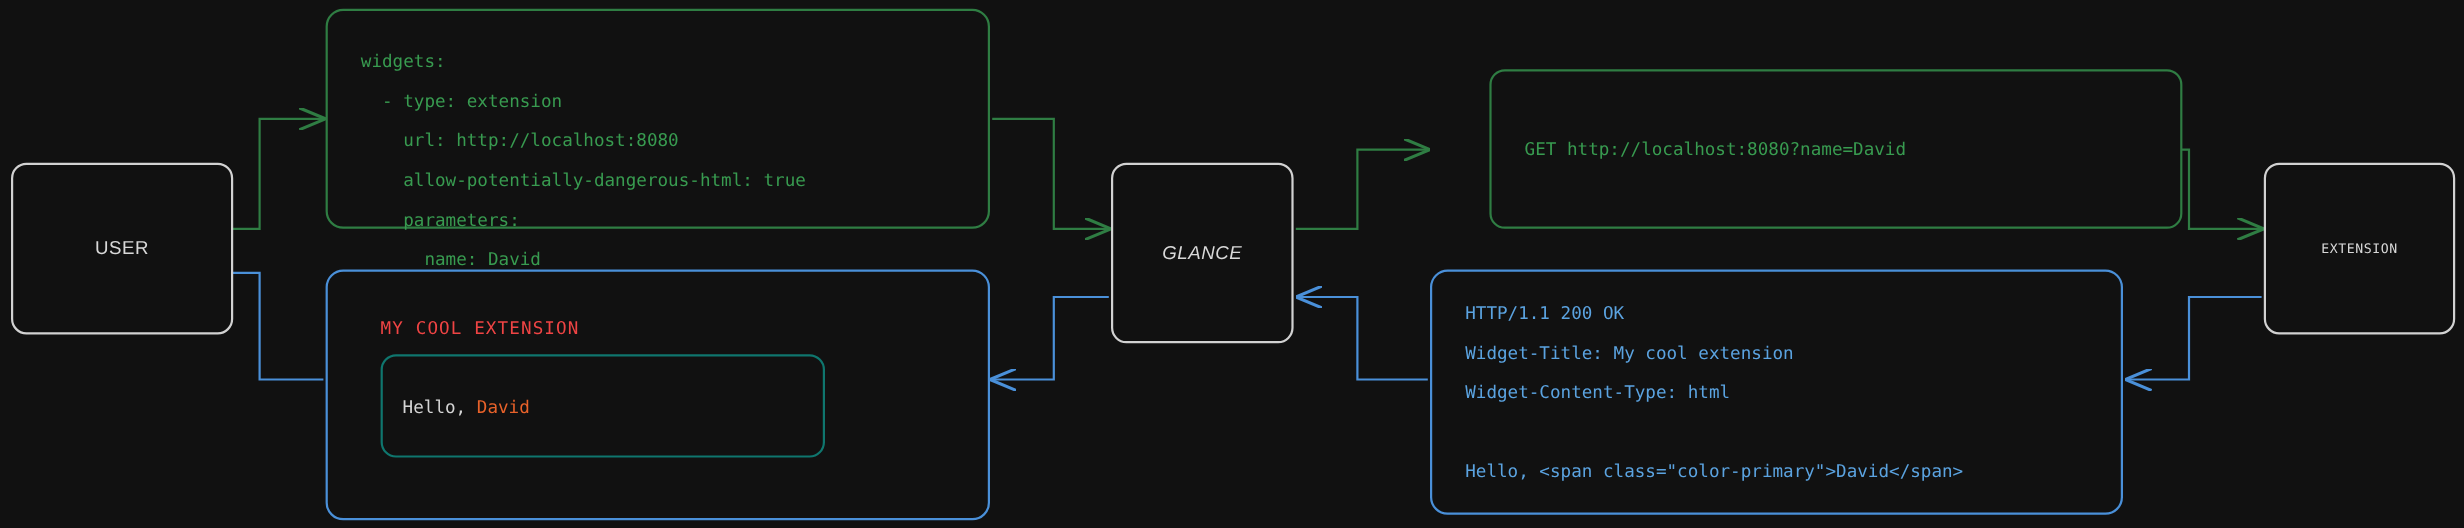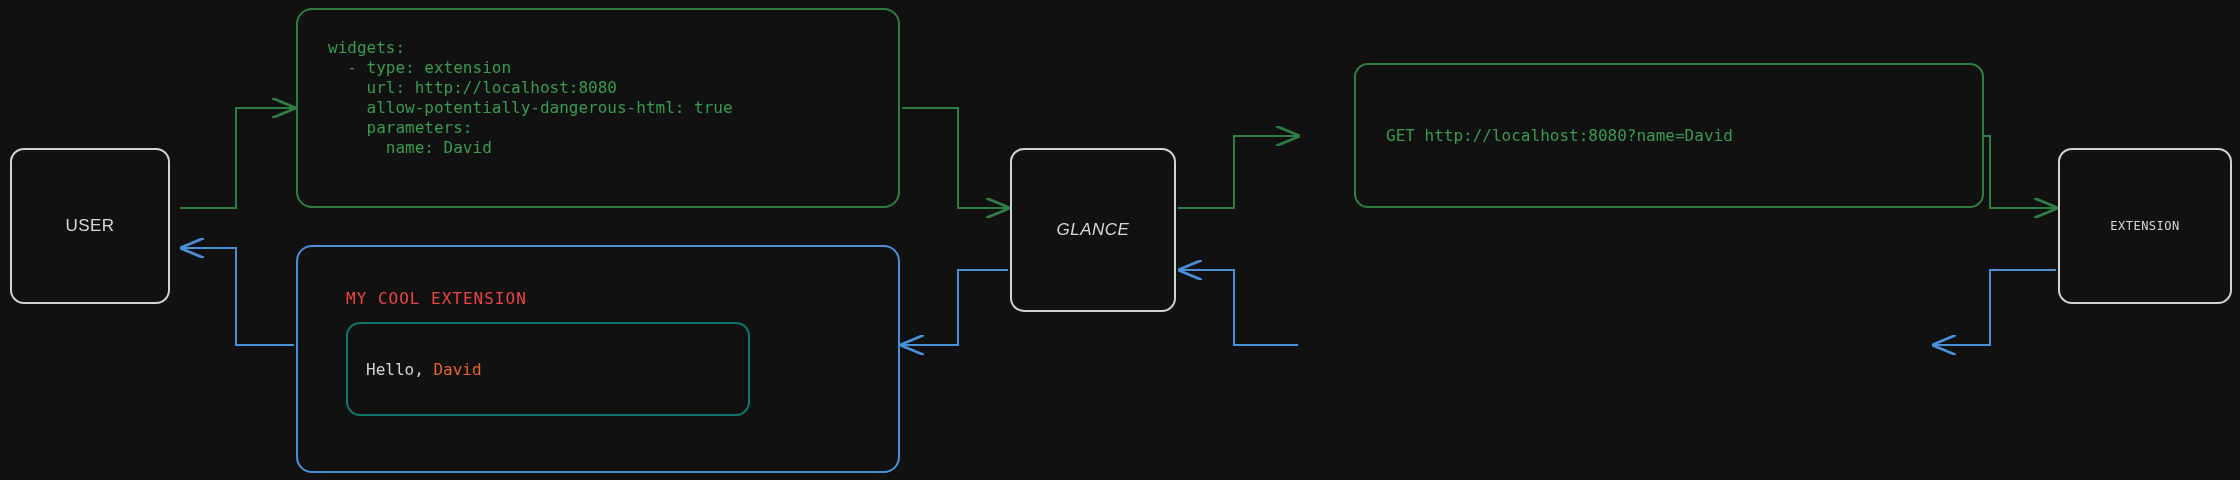--- a/index.html
+++ b/index.html
@@ -30,40 +30,40 @@
     z-index: 3;
   }
   .node-sans {
     font-family: "Liberation Sans", "DejaVu Sans", sans-serif;
     font-size: 17px;
   }
   .node-mono {
     font-family: "DejaVu Sans Mono", "Liberation Mono", monospace;
     font-size: 12px;
   }
-  #node-user  { left: 10px;   top: 148px; width: 160px; height: 156px; }
+  #node-user  { left: 10px;   top: 148px; width: 202px; height: 156px; }
   #node-glance{ left: 1010px; top: 148px; width: 166px; height: 164px; font-style: italic; }
   #node-extension { left: 2058px; top: 148px; width: 174px; height: 156px; }
 
   .msgbox {
     position: absolute;
     box-sizing: border-box;
     border-radius: 16px;
     border: 2px solid #2f7d43;
     background: #111111;
     z-index: 3;
     padding: 24px 30px;
   }
   .msgbox.blue { border-color: #4a90d9; }
 
   .code {
     margin: 0;
     font-family: "DejaVu Sans Mono", "Liberation Mono", monospace;
     font-size: 16px;
-    line-height: 20px;
+    line-height: 36px;
     white-space: pre;
     color: #389b50;
   }
   .code.blue { color: #5ba3e0; }
 
   #box-yaml    { left: 296px;  top: 8px;   width: 604px; height: 200px; padding-top: 28px; }
   #box-widget  { left: 296px;  top: 245px; width: 604px; height: 228px; padding: 0; }
   #box-request { left: 1354px; top: 63px;  width: 630px; height: 145px; display:flex; align-items:center;border-radius:14px; }
   #box-response{ left: 1300px; top: 245px; width: 630px; height: 223px; display:flex; align-items:center; }
 
@@ -151,14 +151,21 @@
     <div id="widget-title">MY COOL EXTENSION</div>
     <div id="widget-card">
       <div id="widget-card-text"><span>Hello, </span><span id="widget-card-name">David</span></div>
     </div>
   </div>
 
   <div class="msgbox" id="box-request">
     <pre class="code">GET http://localhost:8080?name=David</pre>
   </div>
 
+  <div class="msgbox blue" id="box-response">
+    <pre class="code blue">HTTP/1.1 200 OK
+Widget-Title: My cool extension
+Widget-Content-Type: html
+
+Hello, &lt;span class="color-primary"&gt;David&lt;/span&gt;</pre>
+  </div>
 
 </div>
 
 </body></html>

